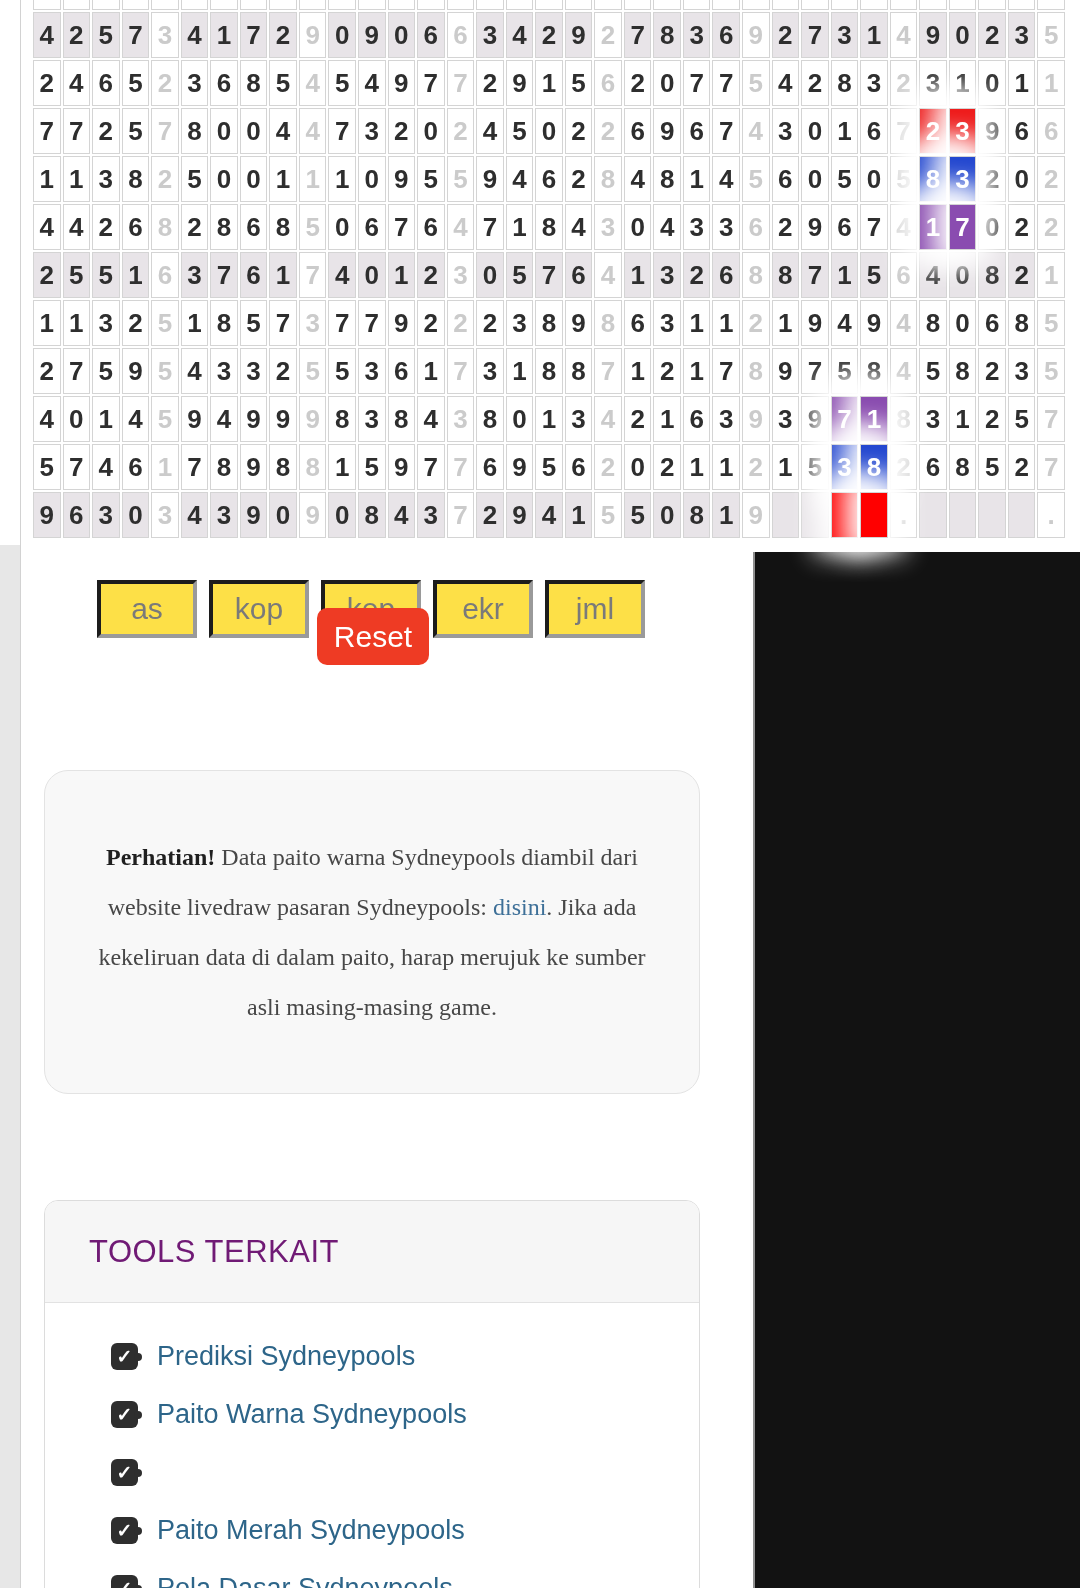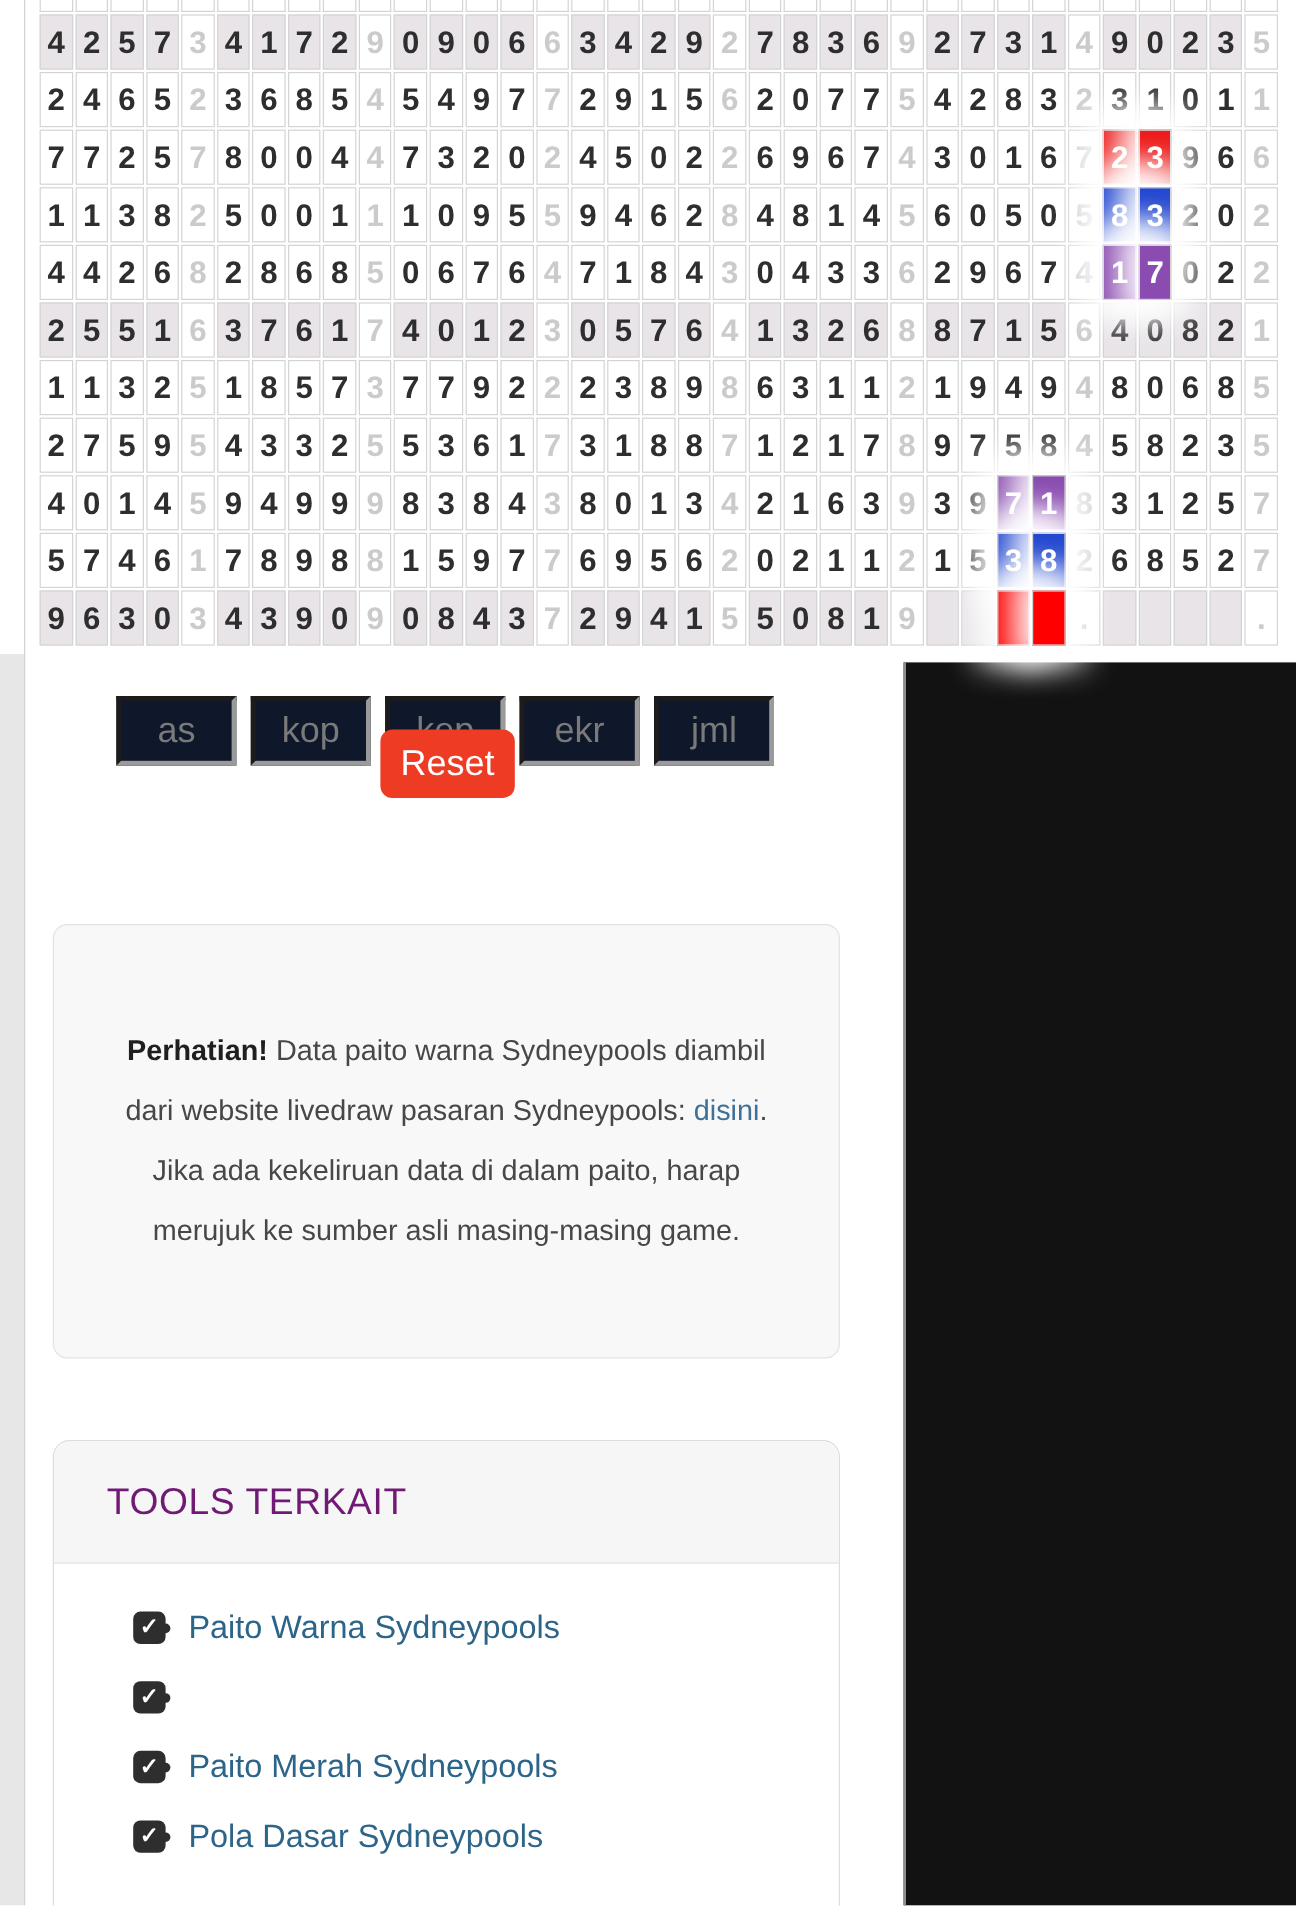--- a/index.html
+++ b/index.html
@@ -26,36 +26,36 @@
   }
   .cell.hl{background:#e8e4e8;}
   .cell.sum{background:#fff;color:#cbcbcb;}
   .cell.mark{color:#ffffff;position:relative;z-index:6;
     box-shadow:0 0 26px 16px rgba(255,255,255,0.95);}
   .cell.sliver{border-top:none;}
 
   
   .filters{position:absolute;left:97px;top:580px;display:flex;gap:12px;z-index:10;}
   .filter-btn{
-    width:100px;height:58px;background:#0f172a;
+    width:100px;height:58px;background:#fde047;
     border:4px solid;border-color:#1c1c1c #9a9a9a #9a9a9a #1c1c1c;
     color:#7a7a7a;font-size:30px;font-family:"Liberation Sans",sans-serif;
     display:flex;align-items:center;justify-content:center;cursor:pointer;box-sizing:border-box;
   }
   .reset-btn{
     position:absolute;left:317px;top:608px;width:112px;height:57px;
     background:#ee3b24;border:none;border-radius:10px;color:#fff;
     font-size:30px;font-family:"Liberation Sans",sans-serif;cursor:pointer;z-index:11;
   }
 
   
   .notice{
-    position:absolute;left:44px;top:770px;width:656px;height:362px;box-sizing:border-box;
-    background:#f8f8f8;border:1px solid #e3e3e3;border-radius:12px;
-    display:flex;align-items:center;justify-content:center;
+    position:absolute;left:44px;top:770px;width:656px;height:324px;box-sizing:border-box;
+    background:#f8f8f8;border:1px solid #e3e3e3;border-radius:24px;
+    display:flex;align-items:center;justify-content:center;font-family:Liberation Serif, serif;
   }
   .notice-text{
     width:548px;text-align:center;font-size:24px;line-height:50px;color:#474747;
   }
   .notice-text b{color:#1f1f1f;}
   .notice-text a{color:#3e7098;text-decoration:none;cursor:pointer;}
 
   
   .tools{
     position:absolute;left:44px;top:1200px;width:656px;height:600px;box-sizing:border-box;
@@ -521,20 +521,24 @@
 </div>
 <button class="reset-btn">Reset</button>
 
 <div class="notice">
   <div class="notice-text"><b>Perhatian!</b><span> Data paito warna Sydneypools diambil dari website livedraw pasaran Sydneypools: </span><a>disini</a><span>. Jika ada kekeliruan data di dalam paito, harap merujuk ke sumber asli masing-masing game.</span></div>
 </div>
 
 <div class="tools">
   <div class="tools-header">TOOLS TERKAIT</div>
   <ul class="tools-list">
+      <li>
+        <span class="check-icon"></span>
+        <a class="tool-link">Prediksi Sydneypools</a>
+      </li>
       <li>
         <span class="check-icon"></span>
         <a class="tool-link">Paito Warna Sydneypools</a>
       </li>
       <li>
         <span class="check-icon"></span>
       </li>
       <li>
         <span class="check-icon"></span>
         <a class="tool-link">Paito Merah Sydneypools</a>

